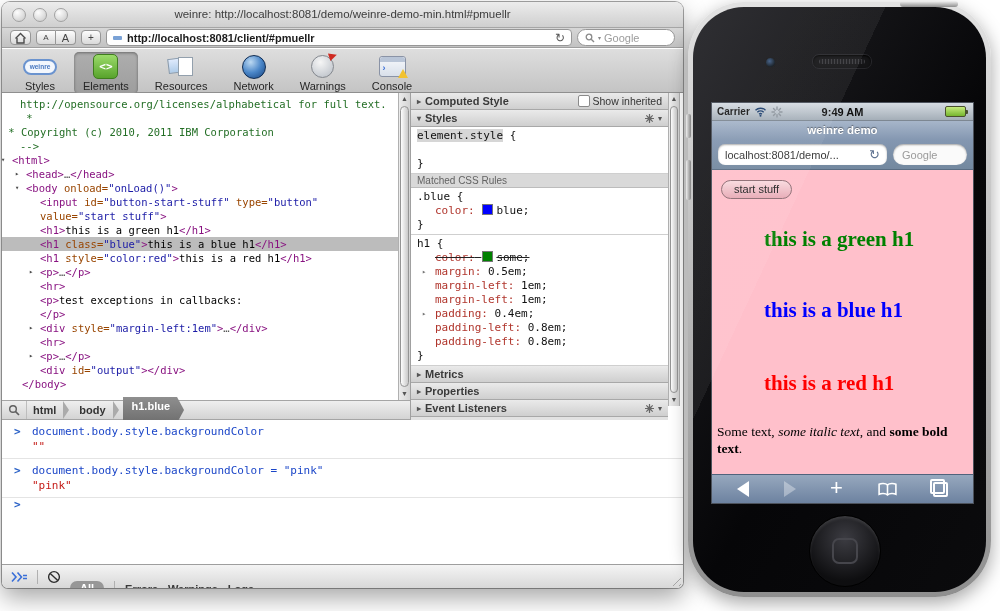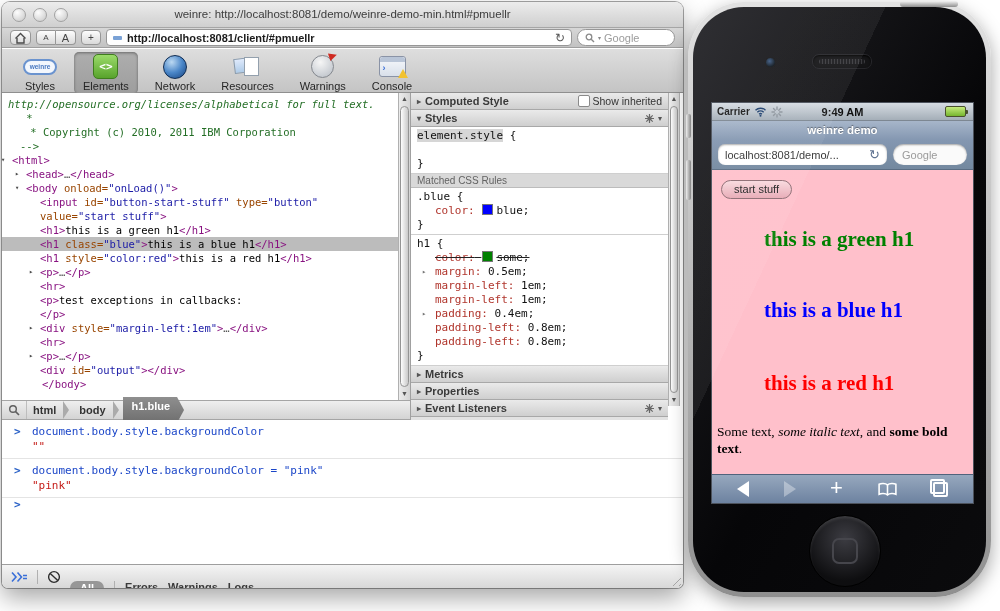--- a/index.html
+++ b/index.html
@@ -103,21 +103,21 @@
   .entry{border-bottom:1px solid #e4e4e4;padding:4px 0 4px 0;position:relative;}
   .entry.last{border-bottom:none;height:15px;}
   .cin{color:#1b46c8;padding-left:30px;line-height:15px;position:relative;}
   .cprompt{position:absolute;left:12px;top:0;color:#2b62c7;font-weight:bold;}
   .cres{color:#c41a16;padding-left:30px;line-height:15px;}
   .entry.last .cprompt{top:0;}
   
   .statusbar{position:absolute;left:0;top:562px;right:0;height:24px;background:linear-gradient(#f4f4f4,#d8d8d8);
              border-top:1px solid #9e9e9e;display:flex;align-items:center;gap:9px;padding:0 9px;box-sizing:border-box;}
   .vsep{width:1px;height:14px;background:#b0b0b0;}
-  .filters{display:flex;align-items:flex-start;gap:10px;margin-top:22px;}
+  .filters{display:flex;align-items:flex-end;gap:10px;margin-top:22px;}
   .filter{font-size:11px;font-weight:bold;color:#3a3a3a;}
   .filter.on{background:#979797;color:#fff;border-radius:9px;padding:1px 10px;}
   .grip{position:absolute;right:2px;bottom:2px;width:12px;height:12px;
         background:repeating-linear-gradient(135deg,transparent 0 3px,#a5a5a5 3px 4px);clip-path:polygon(100% 0,100% 100%,0 100%);}
   
   .phone{position:absolute;left:688px;top:2px;width:303px;height:595px;border-radius:56px;
          background:linear-gradient(#e2e2e2,#8f8f8f);box-shadow:0 6px 18px rgba(0,0,0,.35);z-index:2;}
   .face{position:absolute;left:5px;top:5px;right:5px;bottom:5px;border-radius:51px;
         background:linear-gradient(120deg,#222226,#060608 55%,#0b0b0d);overflow:hidden;}
   .gloss{position:absolute;left:0;top:0;right:0;bottom:0;border-radius:51px;
@@ -219,32 +219,32 @@
       <span class="tb-label">Styles</span>
     </div>
     <div class="tb-btn active">
       <span class="tb-ico">
           <span class="ico-elements">&lt;&gt;</span>
         </span>
       <span class="tb-label">Elements</span>
     </div>
     <div class="tb-btn">
       <span class="tb-ico">
-          <span class="ico-network"></span>
-        </span>
-      <span class="tb-label">Network</span>
-    </div>
-    <div class="tb-btn">
-      <span class="tb-ico">
           <span class="ico-res">
             <span class="b1"></span>
             <span class="b2"></span>
           </span>
         </span>
       <span class="tb-label">Resources</span>
+    </div>
+    <div class="tb-btn">
+      <span class="tb-ico">
+          <span class="ico-network"></span>
+        </span>
+      <span class="tb-label">Network</span>
     </div>
     <div class="tb-btn">
       <span class="tb-ico">
           <span class="ico-timeline">
             <span class="flag"></span>
           </span>
         </span>
       <span class="tb-label">Warnings</span>
     </div>
     <div class="tb-btn">
@@ -253,40 +253,40 @@
             <span class="hd"></span>
             <span class="pr">›</span>
             <span class="warn"></span>
           </span>
         </span>
       <span class="tb-label">Console</span>
     </div>
   </div>
 
   <div class="tree-pane">
-      <div class="tl" style="padding-left: 6px; font-style: italic;"><span class="c-comment">http://opensource.org/licenses/alphabetical for full text.</span></div>
+      <div class="tl" style="padding-left: 18px;"><span class="c-comment">http://opensource.org/licenses/alphabetical for full text.</span></div>
       <div class="tl" style="padding-left: 18px;"><span class="c-comment"> *</span></div>
-      <div class="tl" style="padding-left: 22px;"><span class="c-comment"> * Copyright (c) 2010, 2011 IBM Corporation</span></div>
+      <div class="tl" style="padding-left: 0;"><span class="c-comment"> * Copyright (c) 2010, 2011 IBM Corporation</span></div>
       <div class="tl" style="padding-left: 18px;"><span class="c-comment">--&gt;</span></div>
       <div class="tl" style="padding-left: 10px;"><span class="arr" style="left: -1px;">▾</span><span class="c-tag">&lt;html&gt;</span></div>
       <div class="tl" style="padding-left: 24px;"><span class="arr" style="left: 13px;">▸</span><span class="c-tag">&lt;head&gt;</span><span class="c-plain">…</span><span class="c-tag">&lt;/head&gt;</span></div>
       <div class="tl" style="padding-left: 24px;"><span class="arr" style="left: 13px;">▾</span><span class="c-tag">&lt;body</span><span class="c-attr"> onload=</span><span class="c-val">"onLoad()"</span><span class="c-tag">&gt;</span></div>
       <div class="tl" style="padding-left: 38px;"><span class="c-tag">&lt;input</span><span class="c-attr"> id=</span><span class="c-val">"button-start-stuff"</span><span class="c-attr"> type=</span><span class="c-val">"button"</span><span class="c-attr"> value=</span><span class="c-val">"start stuff"</span><span class="c-tag">&gt;</span></div>
       <div class="tl" style="padding-left: 38px;"><span class="c-tag">&lt;h1&gt;</span><span class="c-text">this is a green h1</span><span class="c-tag">&lt;/h1&gt;</span></div>
       <div class="tl sel" style="padding-left: 38px;"><span class="c-tag">&lt;h1</span><span class="c-attr"> class=</span><span class="c-val">"blue"</span><span class="c-tag">&gt;</span><span class="c-text">this is a blue h1</span><span class="c-tag">&lt;/h1&gt;</span></div>
       <div class="tl" style="padding-left: 38px;"><span class="c-tag">&lt;h1</span><span class="c-attr"> style=</span><span class="c-val">"color:red"</span><span class="c-tag">&gt;</span><span class="c-text">this is a red h1</span><span class="c-tag">&lt;/h1&gt;</span></div>
       <div class="tl" style="padding-left: 38px;"><span class="arr" style="left: 27px;">▸</span><span class="c-tag">&lt;p&gt;</span><span class="c-plain">…</span><span class="c-tag">&lt;/p&gt;</span></div>
       <div class="tl" style="padding-left: 38px;"><span class="c-tag">&lt;hr&gt;</span></div>
       <div class="tl" style="padding-left: 38px;"><span class="c-tag">&lt;p&gt;</span><span class="c-text">test exceptions in callbacks:</span></div>
       <div class="tl" style="padding-left: 38px;"><span class="c-tag">&lt;/p&gt;</span></div>
       <div class="tl" style="padding-left: 38px;"><span class="arr" style="left: 27px;">▸</span><span class="c-tag">&lt;div</span><span class="c-attr"> style=</span><span class="c-val">"margin-left:1em"</span><span class="c-tag">&gt;</span><span class="c-plain">…</span><span class="c-tag">&lt;/div&gt;</span></div>
       <div class="tl" style="padding-left: 38px;"><span class="c-tag">&lt;hr&gt;</span></div>
       <div class="tl" style="padding-left: 38px;"><span class="arr" style="left: 27px;">▸</span><span class="c-tag">&lt;p&gt;</span><span class="c-plain">…</span><span class="c-tag">&lt;/p&gt;</span></div>
       <div class="tl" style="padding-left: 38px;"><span class="c-tag">&lt;div</span><span class="c-attr"> id=</span><span class="c-val">"output"</span><span class="c-tag">&gt;</span><span class="c-tag">&lt;/div&gt;</span></div>
-      <div class="tl" style="padding-left: 40px;"><span class="c-tag">&lt;/body&gt;</span></div>
+      <div class="tl" style="padding-left: 20px;"><span class="c-tag">&lt;/body&gt;</span></div>
     </div>
 
   <div class="vscroll scroll-left">
     <span class="sb-up">▲</span>
     <span class="sb-thumb"></span>
     <span class="sb-down">▼</span>
   </div>
 
   <div class="side-pane">
     <div class="sec-head">

